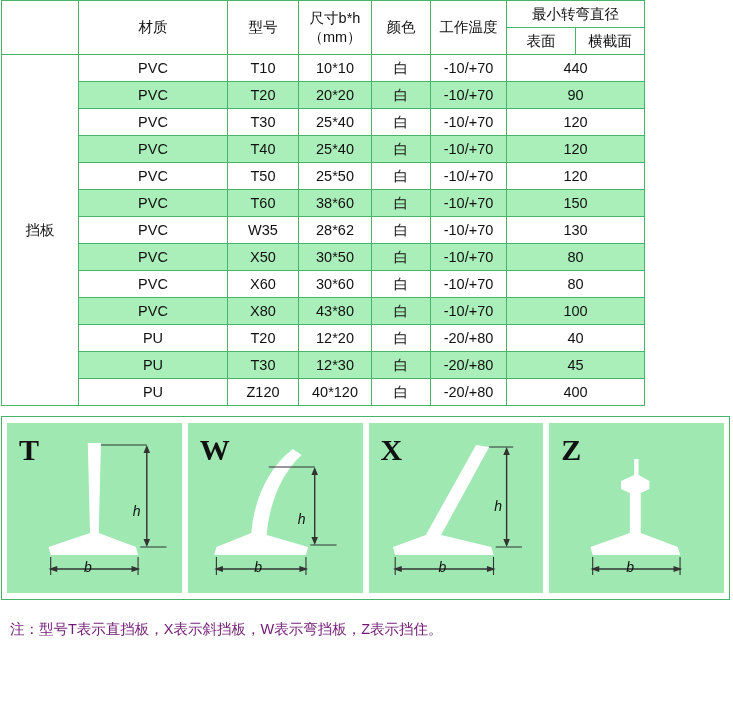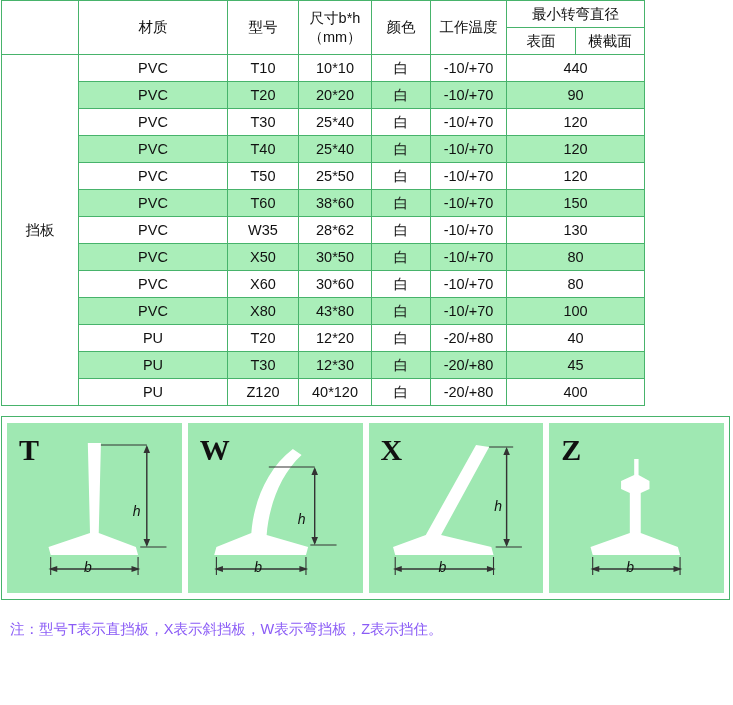--- a/index.html
+++ b/index.html
@@ -82,21 +82,21 @@
     font-size: 30px;
     font-weight: bold;
     color: #111;
     font-family: "Liberation Serif", serif;
   }
   .fig svg { position: absolute; left: 0; top: 0; }
   .notes {
     margin-top: 14px;
     padding-left: 10px;
     font-size: 14.5px;
-    color: #8b5cf6;
+    color: #701a75;
     line-height: 30px;
   }
   .notes .note2 { padding-left: 10px; }
 </style>
 </head>
 <body>
 
 <div class="page">
 
   <table class="spec">

